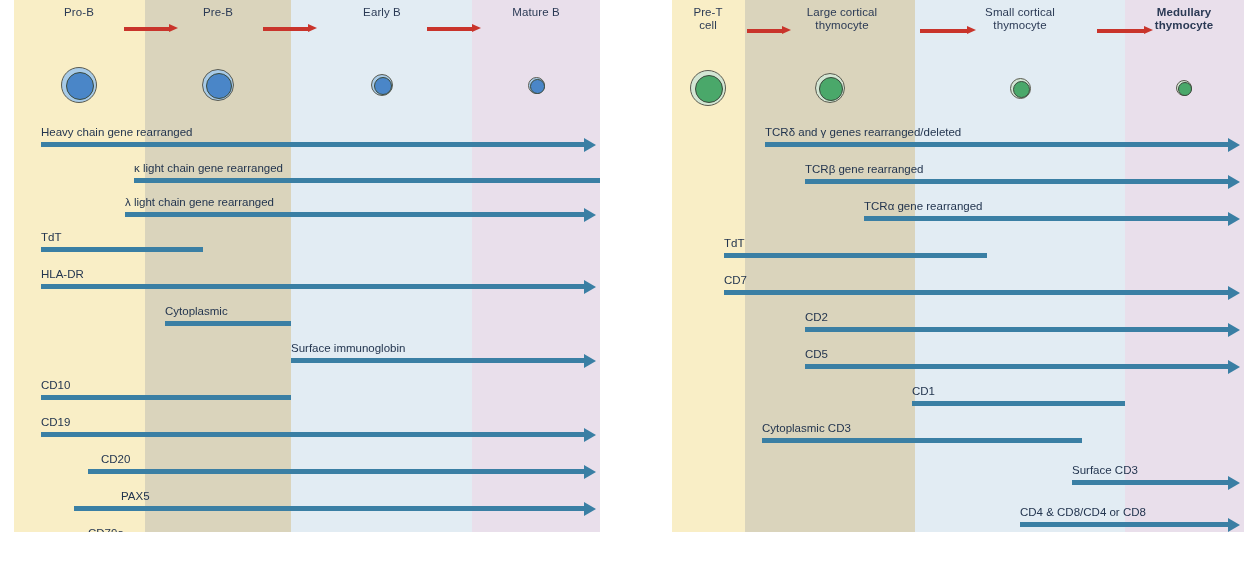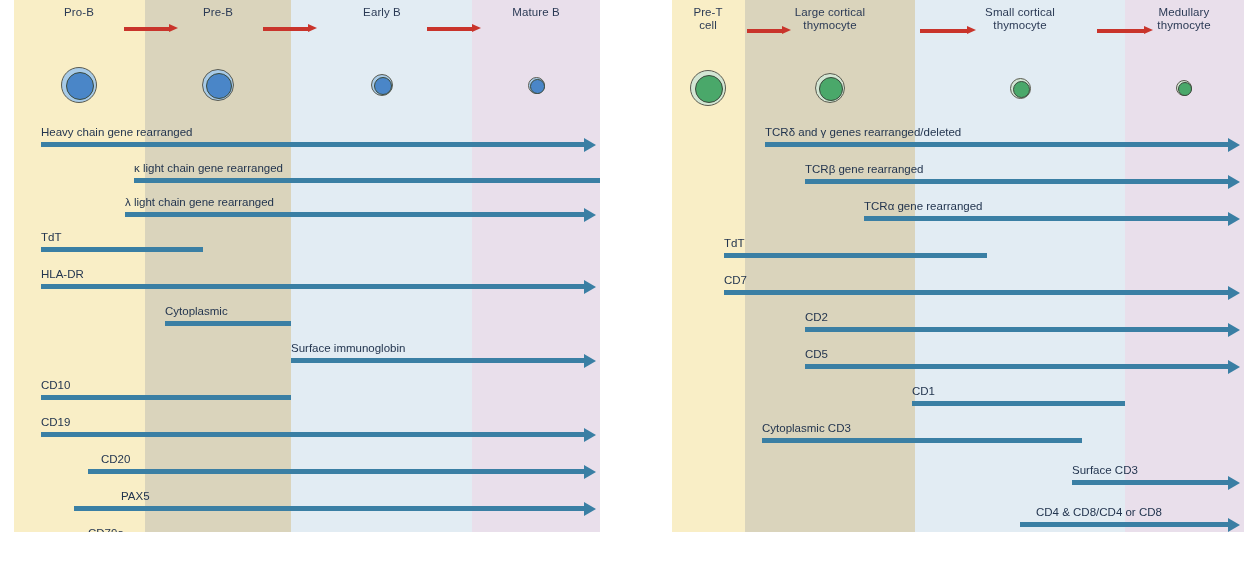--- a/index.html
+++ b/index.html
@@ -136,37 +136,37 @@
         <div class="band" style="left: 453px; width: 119px; background: rgb(233, 223, 235);"></div>
       </div>
       <div class="stage-head" style="left: -34px; width: 140px;">
         <div>Pre-T</div>
         <div>cell</div>
       </div>
       <div class="cell" style="width: 36px; height: 36px; left: 18px; top: 70px;">
         <div class="cyto" style="background: rgb(211, 230, 212);"></div>
         <div class="nuc" style="left: 5px; top: 5px; width: 26px; height: 26px; background: rgb(74, 168, 106); border: 1px solid rgb(59, 74, 61);"></div>
       </div>
-      <div class="stage-head" style="left: 88px; width: 140px;">
+      <div class="stage-head" style="left: 100px; width: 140px;">
         <div>Large cortical</div>
         <div>thymocyte</div>
       </div>
       <div class="cell" style="width: 30px; height: 30px; left: 143px; top: 73px;">
         <div class="cyto" style="background: rgb(211, 230, 212);"></div>
         <div class="nuc" style="left: 4px; top: 4px; width: 22px; height: 22px; background: rgb(74, 168, 106); border: 1px solid rgb(59, 74, 61);"></div>
       </div>
       <div class="stage-head" style="left: 278px; width: 140px;">
         <div>Small cortical</div>
         <div>thymocyte</div>
       </div>
       <div class="cell" style="width: 21px; height: 21px; left: 337.5px; top: 77.5px;">
         <div class="cyto" style="background: rgb(211, 230, 212);"></div>
         <div class="nuc" style="left: 3px; top: 3px; width: 15px; height: 15px; background: rgb(74, 168, 106); border: 1px solid rgb(59, 74, 61);"></div>
       </div>
-      <div class="stage-head" style="left: 442px; width: 140px;">
+      <div class="stage-head" style="left: 442px; width: 140px; font-weight: bold;">
         <div>Medullary</div>
         <div>thymocyte</div>
       </div>
       <div class="cell" style="width: 16px; height: 16px; left: 504px; top: 80px;">
         <div class="cyto" style="background: rgb(211, 230, 212);"></div>
         <div class="nuc" style="left: 2px; top: 2px; width: 12px; height: 12px; background: rgb(74, 168, 106); border: 1px solid rgb(59, 74, 61);"></div>
       </div>
       <div class="arrow-red" style="left: 75px; width: 44px; top: 26px;">
         <div class="shaft" style="width: 35px;"></div>
         <div class="head" style="left: 35px;"></div>
@@ -213,17 +213,17 @@
       </div>
       <div class="row" style="top: 416px;">
         <div class="lbl" style="left: 90px;">Cytoplasmic CD3</div>
         <div class="bar" style="left: 90px; width: 320px; background: rgb(58, 127, 164);"></div>
       </div>
       <div class="row" style="top: 458px;">
         <div class="lbl" style="left: 400px;">Surface CD3</div>
         <div class="bar ah" style="left: 400px; width: 157px; background: rgb(58, 127, 164);"></div>
       </div>
       <div class="row" style="top: 500px;">
-        <div class="lbl" style="left: 364px; margin-top: 24px;">CD4 &amp; CD8/CD4 or CD8</div>
+        <div class="lbl" style="left: 348px; margin-top: 24px;">CD4 &amp; CD8/CD4 or CD8</div>
         <div class="bar ah" style="left: 348px; width: 209px; background: rgb(58, 127, 164);"></div>
       </div>
     </div>
 </div>
 
 </body></html>

